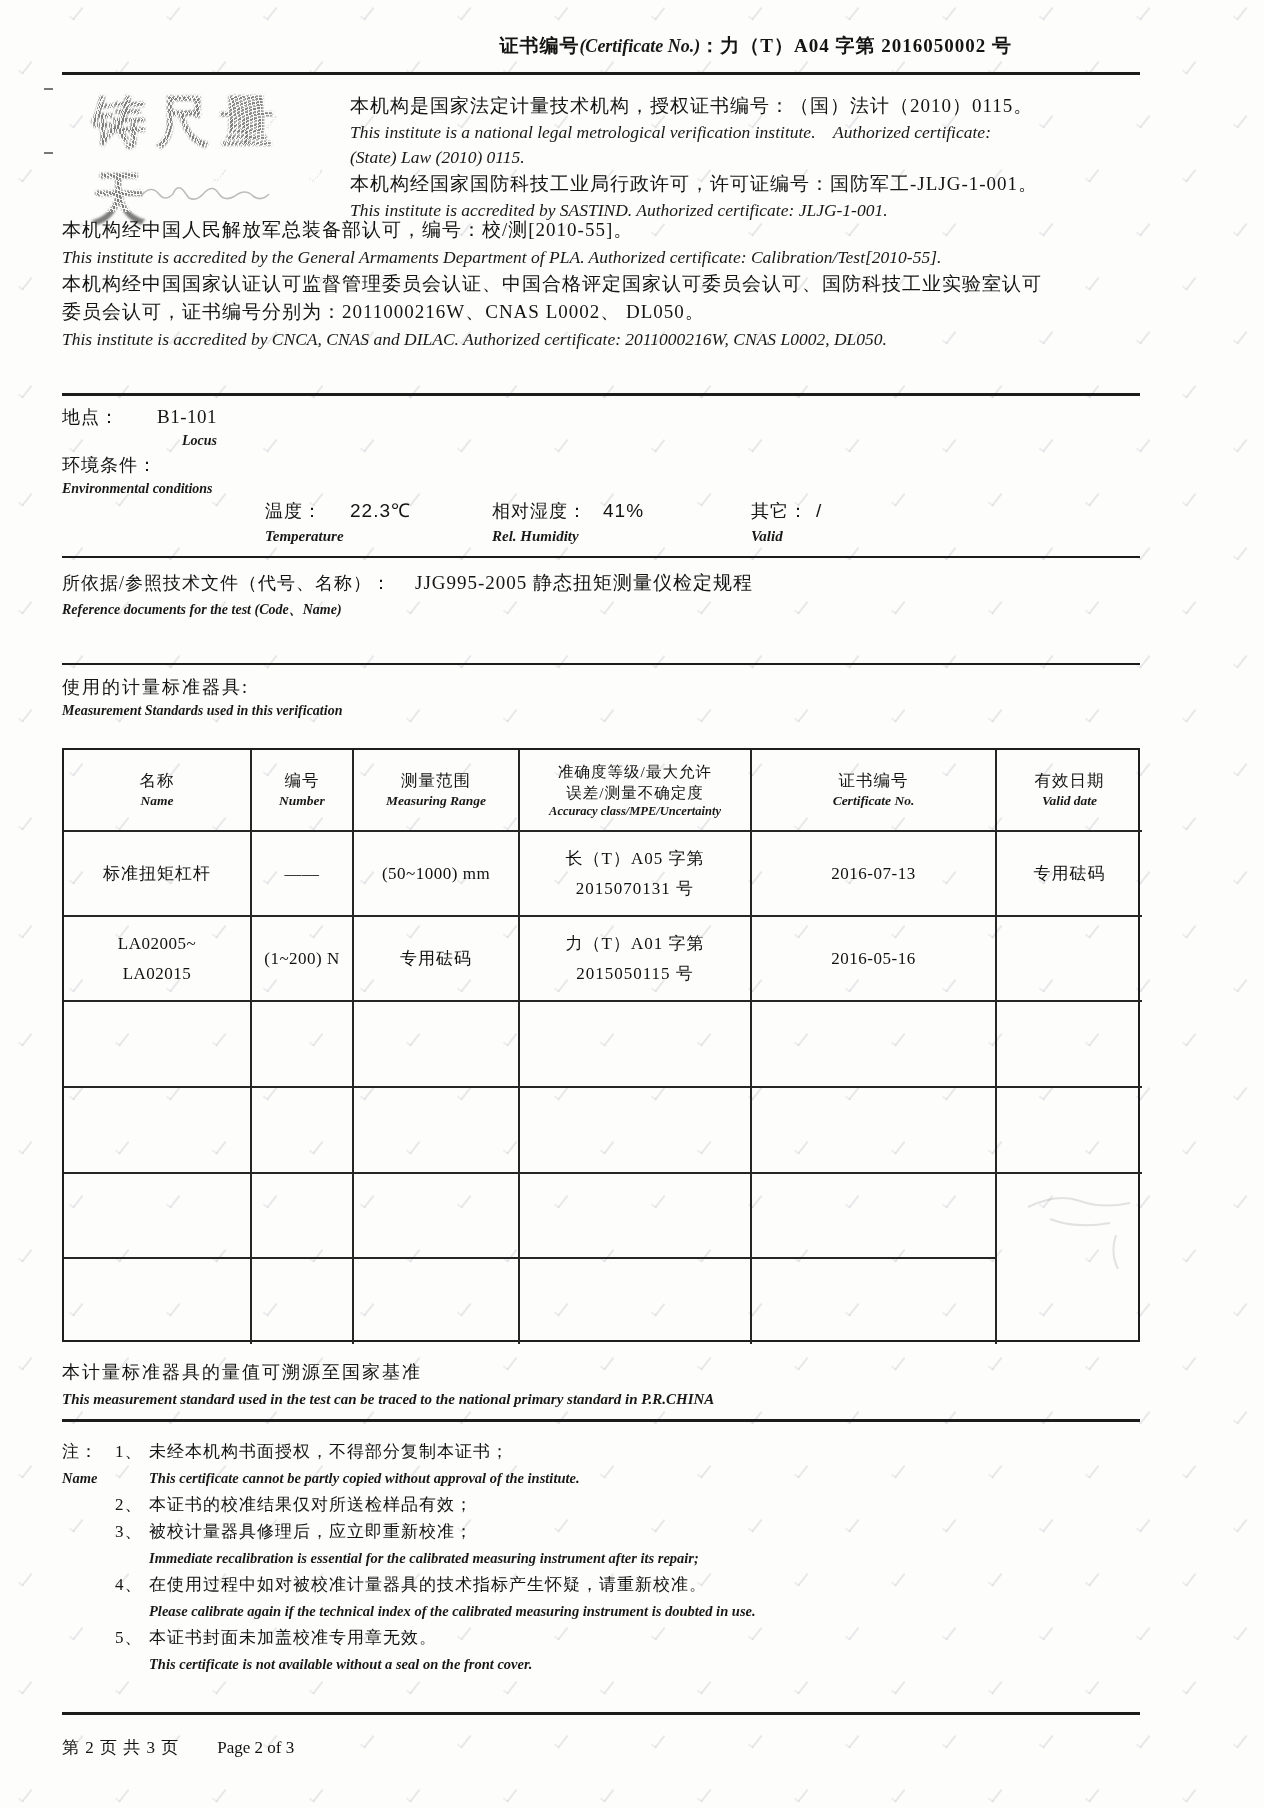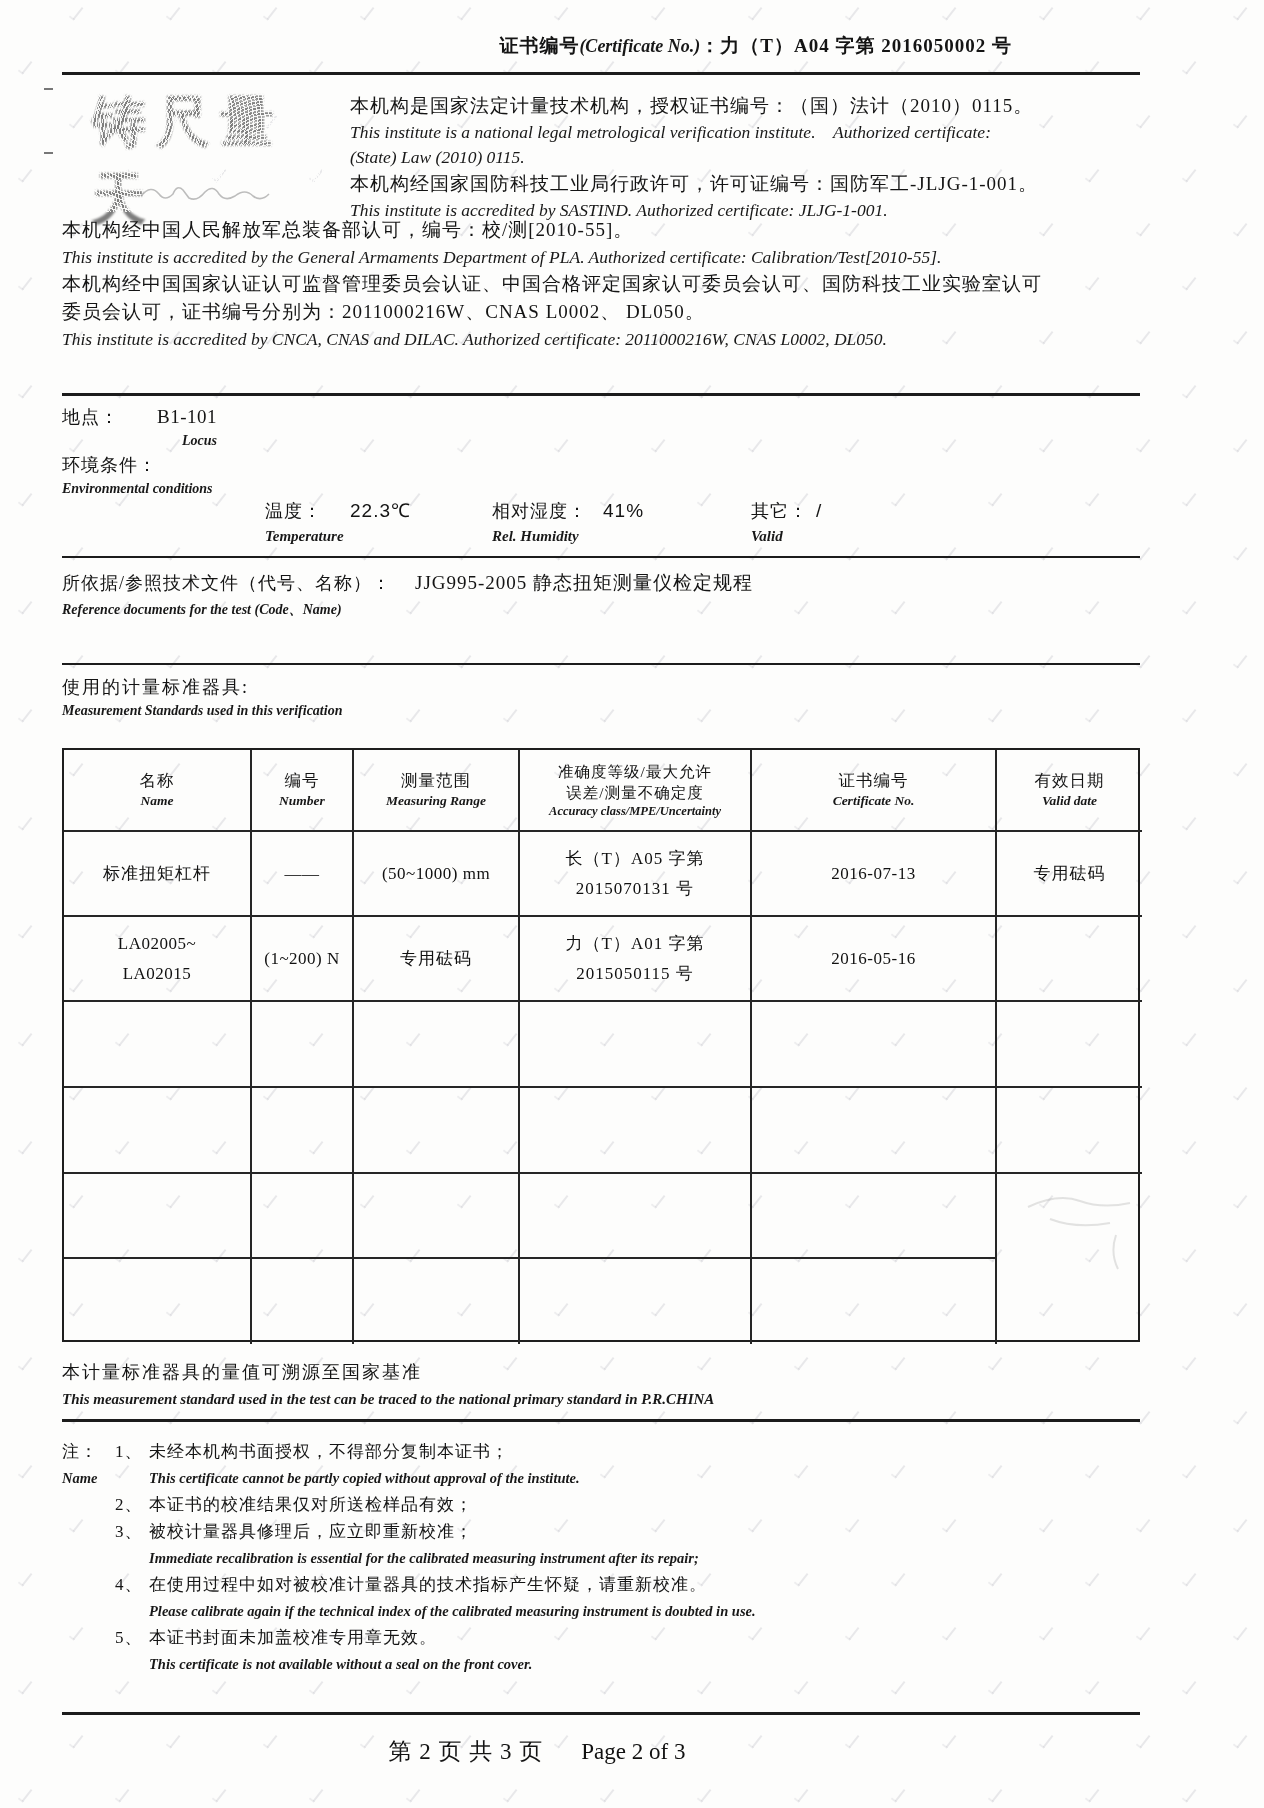--- a/index.html
+++ b/index.html
@@ -96,22 +96,22 @@
   #notes{top:1438px;left:62px;width:1078px;}
   .note-side{position:absolute;left:0;top:0;}
   .note-side .cn{font-size:17px;line-height:27px;display:block;}
   .note-side .en{font-size:14.5px;font-weight:bold;line-height:26px;display:block;}
   .note-item{margin-left:53px;display:flex;}
   .note-no{width:34px;font-size:17px;line-height:27px;flex:none;}
   .note-cn{font-size:17px;line-height:27px;letter-spacing:1px;}
   .note-en{font-size:14.5px;font-weight:bold;line-height:26px;}
 
   
-  #footer{top:1736px;left:62px;width:1078px;text-align:center;padding-right:128px;box-sizing:border-box;
-    font-size:23px;white-space:nowrap;}
+  #footer{top:1736px;left:62px;width:1078px;text-align:left;padding-right:128px;box-sizing:border-box;
+    font-size:17px;white-space:nowrap;}
   #footer .gap{display:inline-block;width:38px;}
 
   
   .margin-dash{position:absolute;width:9px;height:2px;background:#555;opacity:.8;}
   #smudge{position:absolute;left:1020px;top:1185px;opacity:.5;}
 </style>
 </head>
 <body>
 
 <div id="page">

